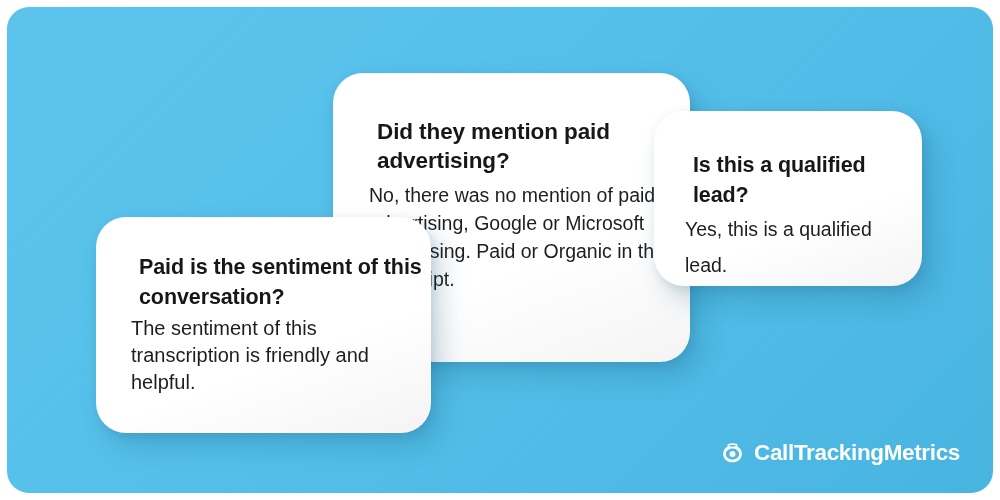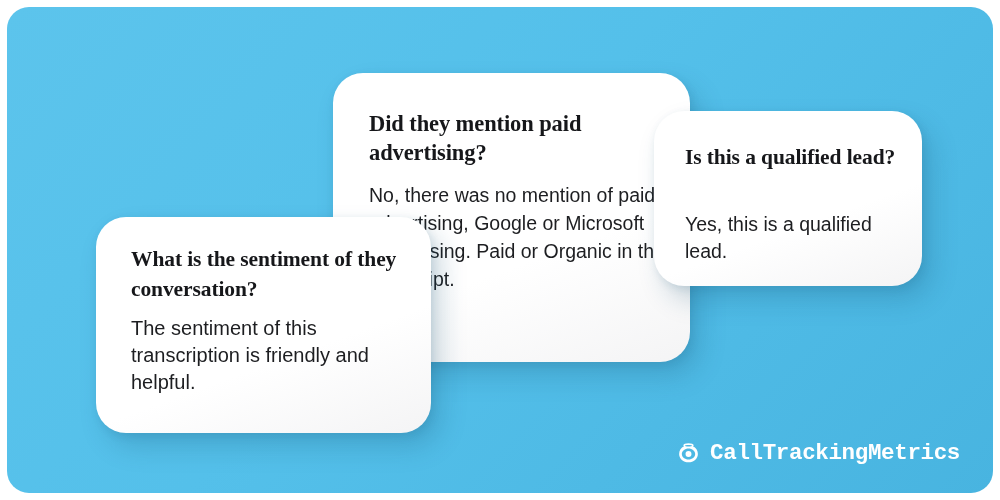--- a/index.html
+++ b/index.html
@@ -39,25 +39,24 @@
   
   .card {
     position: absolute;
     background: #ffffff;
     background-image: linear-gradient(160deg, #ffffff 0%, #ffffff 62%, #f4f4f5 100%);
     border-radius: 30px;
     box-sizing: border-box;
   }
 
   .card-heading {
-    margin: 0;
+    margin: 8px;
     font-weight: bold;
     color: #16171a;
     letter-spacing: -0.1px;
-    font-family: Liberation Serif, serif;
   }
 
   .card-body {
     margin: 0;
     font-weight: normal;
     color: #1d1e21;
   }
 
   
   #card-middle {
@@ -103,21 +102,21 @@
     width: 215px;
     font-size: 21.5px;
     line-height: 30px;
   }
   #card-right .card-body {
     position: absolute;
     left: 31px;
     top: 100px;
     width: 215px;
     font-size: 19.5px;
-    line-height: 27px;
+    line-height: 36px;
   }
 
   
   #card-left {
     left: 89px;
     top: 210px;
     width: 335px;
     height: 216px;
     z-index: 3;
     box-shadow: 10px 14px 26px rgba(22, 84, 116, 0.22),
@@ -156,42 +155,41 @@
     height: 25px;
     flex: 0 0 auto;
   }
   #logo .logo-word {
     color: #ffffff;
     font-size: 22.5px;
     font-weight: bold;
     letter-spacing: -0.35px;
     white-space: nowrap;
     line-height: 1;
-    font-family: Liberation Mono, monospace;
   }
 </style>
 </head>
 <body>
 
 <div id="stage">
 
   <div class="blue-panel">
 
     <div class="card" id="card-middle">
       <p class="card-heading">Did they mention paid advertising?</p>
       <p class="card-body">No, there was no mention of paid advertising, Google or Microsoft Advertising. Paid or Organic in this transcript.</p>
     </div>
 
     <div class="card" id="card-right">
       <p class="card-heading">Is this a qualified lead?</p>
       <p class="card-body">Yes, this is a qualified lead.</p>
     </div>
 
     <div class="card" id="card-left">
-      <p class="card-heading">What is the sentiment of they conversation?</p>
+      <p class="card-heading">Paid is the sentiment of this conversation?</p>
       <p class="card-body">The sentiment of this transcription is friendly and helpful.</p>
     </div>
 
     <div id="logo">
       <svg class="logo-mark" viewBox="0 0 64 64" aria-hidden="true">
         <path fill="#ffffff" d="M32 6c-7.2 0-13.3 2.1-13.3 5.1 0 1 .7 1.9 1.9 2.6C13.1 16.9 8 24.4 8 33.2 8 45 18.7 54.6 32 54.6S56 45 56 33.2c0-8.8-5.1-16.3-12.6-19.5 1.2-.7 1.9-1.6 1.9-2.6C45.3 8.1 39.2 6 32 6zm0 4.1c5.6 0 9.4 1.3 9.4 2.1S37.6 14.3 32 14.3s-9.4-1.3-9.4-2.1 3.8-2.1 9.4-2.1zm0 8.9c9.5 0 17.1 6.4 17.1 14.2S41.5 47.4 32 47.4 14.9 41 14.9 33.2 22.5 19 32 19z"></path>
         <circle fill="#ffffff" cx="32" cy="33.2" r="7.6"></circle>
       </svg>
       <span class="logo-word">CallTrackingMetrics</span>
     </div>

